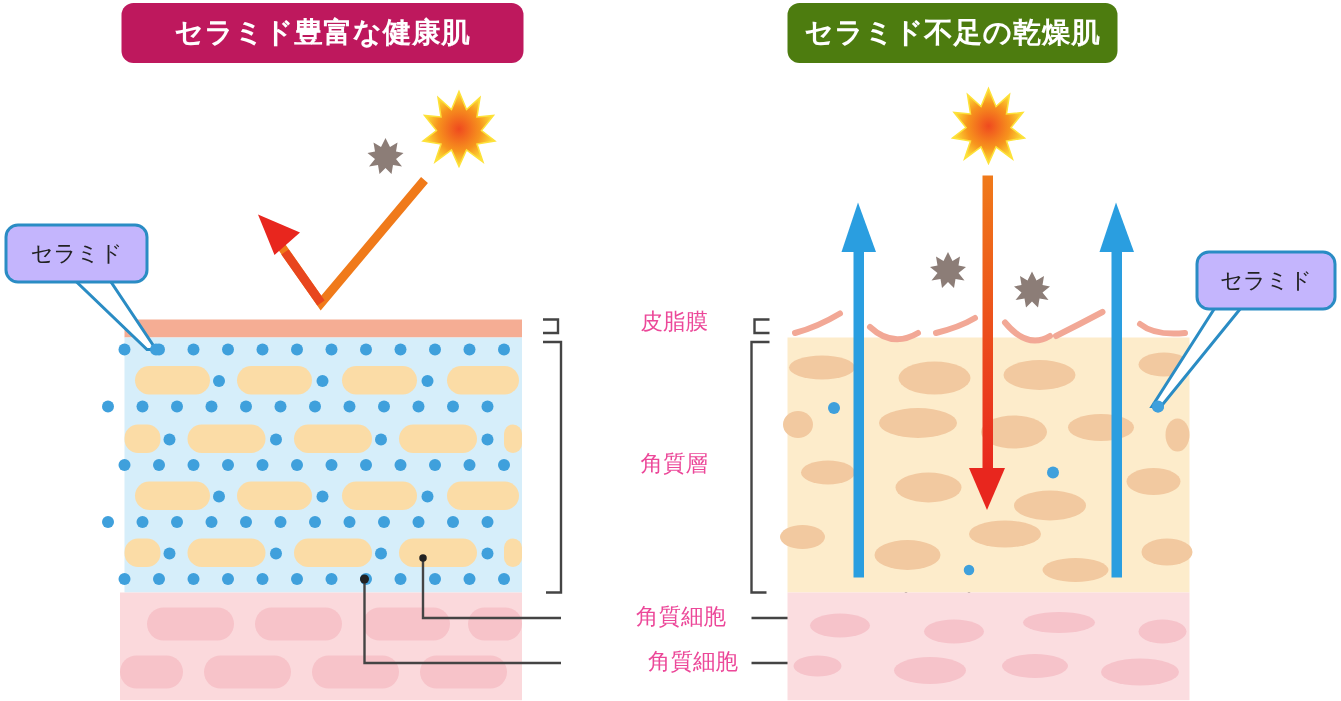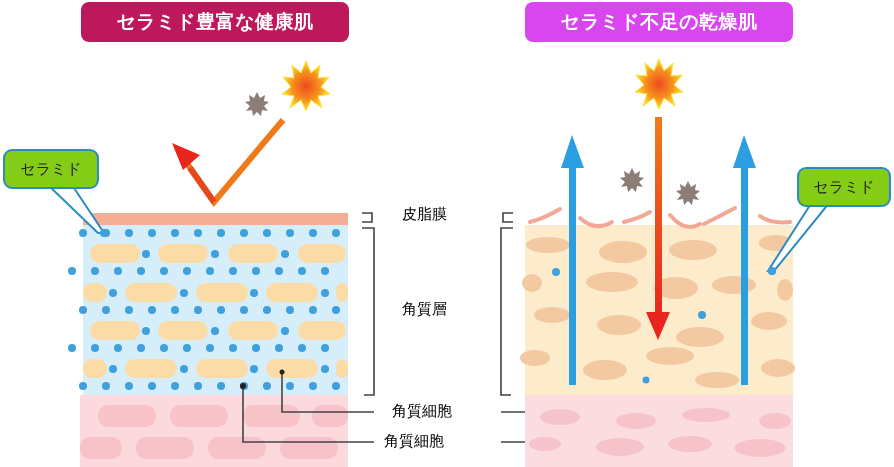--- a/index.html
+++ b/index.html
@@ -1,23 +1,23 @@
 <!DOCTYPE html>
 <html><head>
 <meta charset="utf-8">
 <style>
   html, body { margin:0; padding:0; background:#ffffff; }
   body { width:894px; height:467px; position:relative; overflow:hidden;
          font-family:"DejaVu Sans", sans-serif; }
   .title-badge { position:absolute; height:40px; border-radius:8px; color:#fff;
     font-weight:bold; font-size:19px; display:flex; align-items:center; justify-content:center;
     letter-spacing:0.5px; }
-  .callout { position:absolute; background:#84cc16; border:2px solid #2a8cc4; border-radius:9px;
+  .callout { position:absolute; background:#c4b5fd; border:2px solid #2a8cc4; border-radius:9px;
     font-size:15px; color:#222; display:flex; align-items:center; justify-content:center; }
-  .label { position:absolute; font-size:15px; color:#000000; text-align:left; background:#fff; padding:0 4px; }
+  .label { position:absolute; font-size:15px; color:#ec4899; text-align:right; background:#fff; padding:0 4px; }
   svg { position:absolute; left:0; top:0; }
 </style>
 </head>
 <body>
 
 <svg width="894" height="467" viewBox="0 0 894 467">
   <defs>
     <radialGradient id="sunG" cx="50%" cy="50%" r="50%">
       <stop offset="0%" stop-color="#ef4a1f"></stop>
       <stop offset="60%" stop-color="#f7941d"></stop>
@@ -237,21 +237,21 @@
     <polygon fill="#8c7d77" points="0,-12 3,-6 8,-9 7,-3 12,-2 7,2 11,7 5,6 4,12 0,8 -4,12 -5,6 -11,7 -7,2 -12,-2 -7,-3 -8,-9 -3,-6"></polygon>
   </g>
 
   <g>
     <polygon points="812,202 830,202 774,271 768,271" fill="#fff" stroke="#2a8cc4" stroke-width="2"></polygon>
     <circle cx="772" cy="271" r="4" fill="#3fa0dc"></circle>
   </g>
 </svg>
 
 <div class="title-badge" style="left:81px; top:2px; width:268px; background:#be185d;">セラミド豊富な健康肌</div>
-<div class="title-badge" style="left:525px; top:2px; width:268px; background:#d946ef;">セラミド不足の乾燥肌</div>
+<div class="title-badge" style="left:525px; top:2px; width:220px; background:#4d7c0f;">セラミド不足の乾燥肌</div>
 
 <div class="callout" style="left:3px; top:149px; width:92px; height:36px;">
   <span>セラミド</span>
 </div>
 <div class="callout" style="left:797px; top:167px; width:90px; height:36px;">
   <span>セラミド</span>
 </div>
 
 <div class="label" style="left:398px; top:205px; width:70px;">皮脂膜</div>
 <div class="label" style="left:398px; top:300px; width:70px;">角質層</div>

